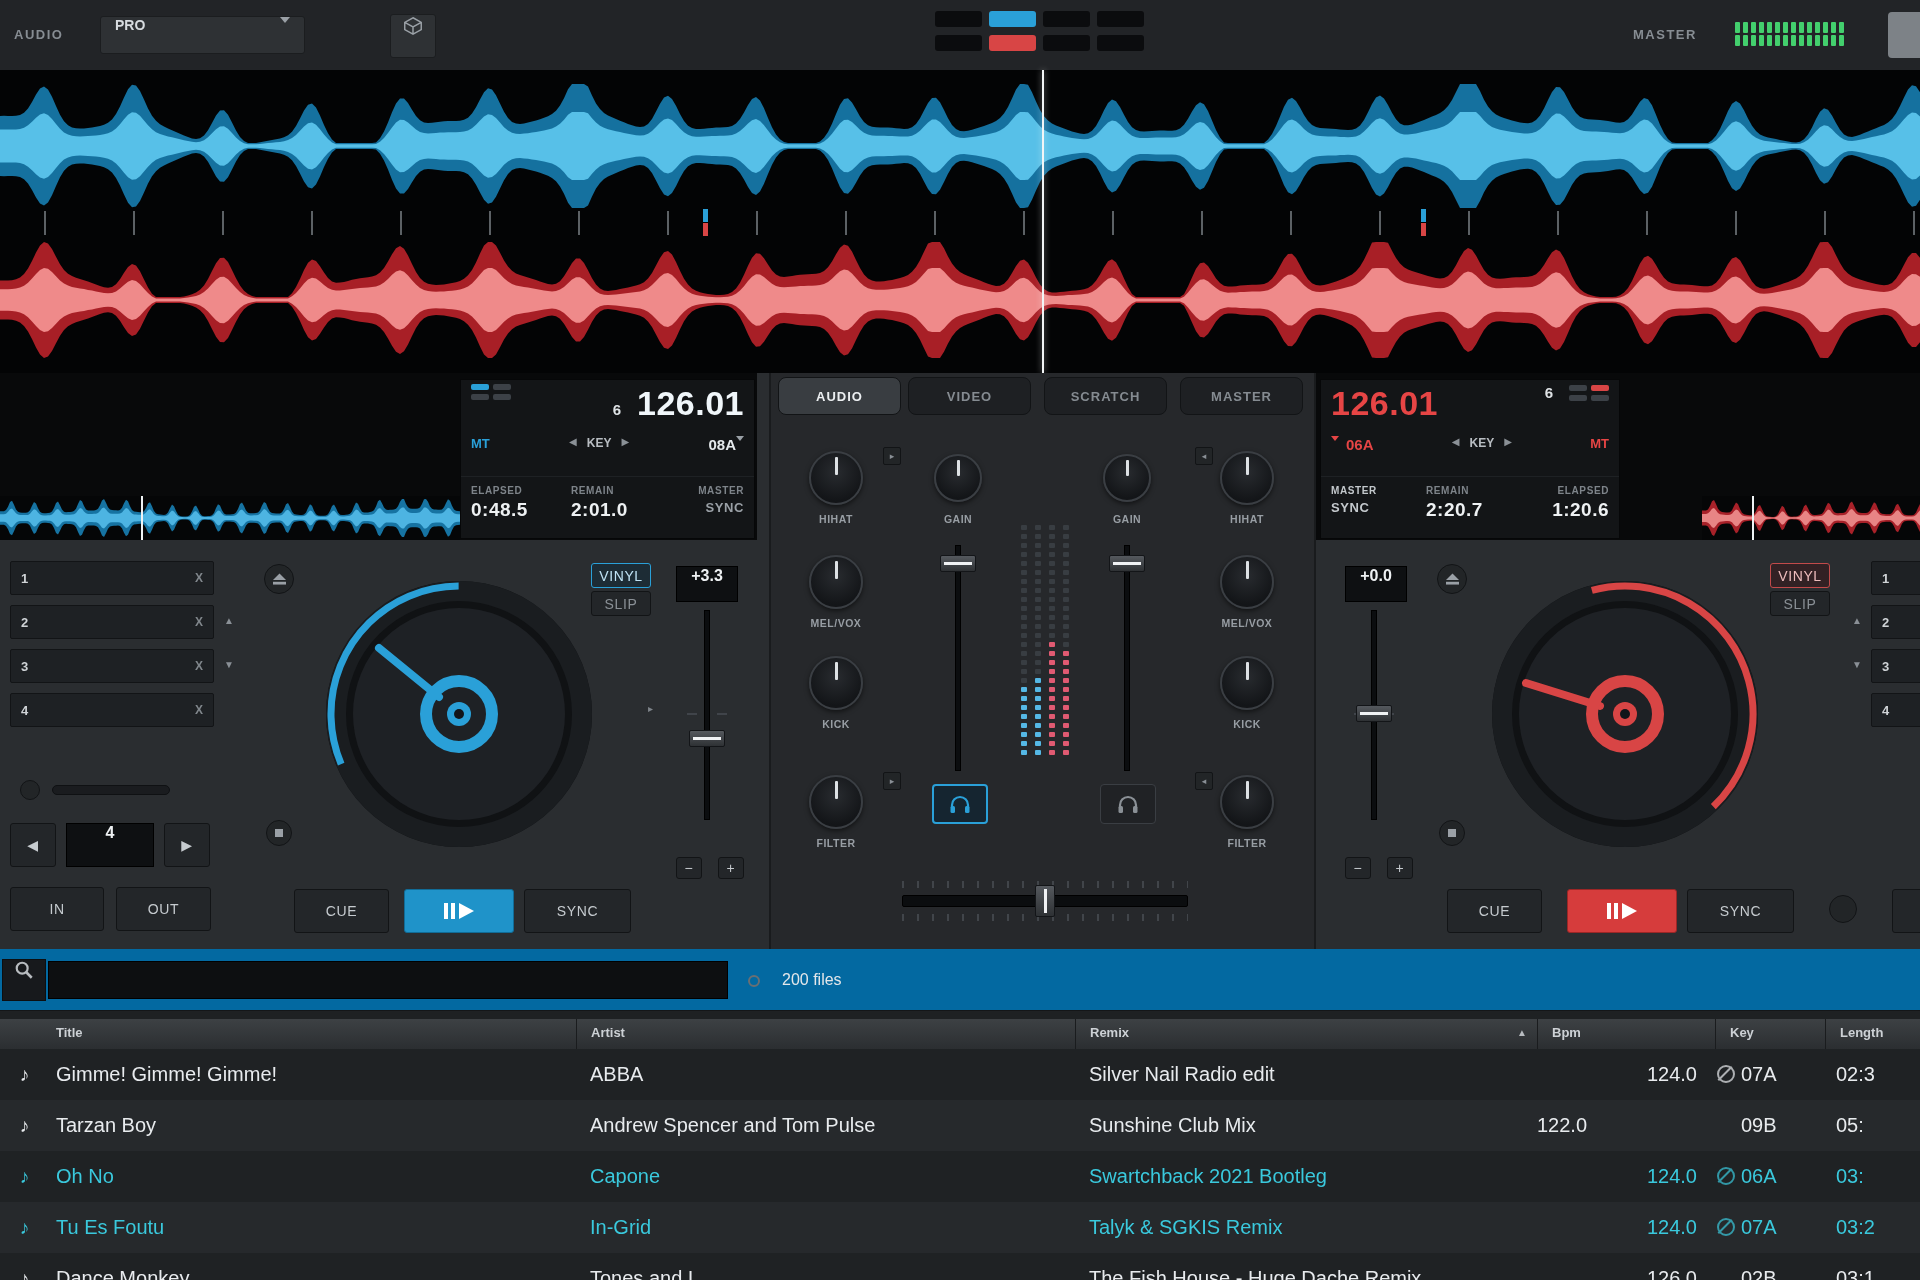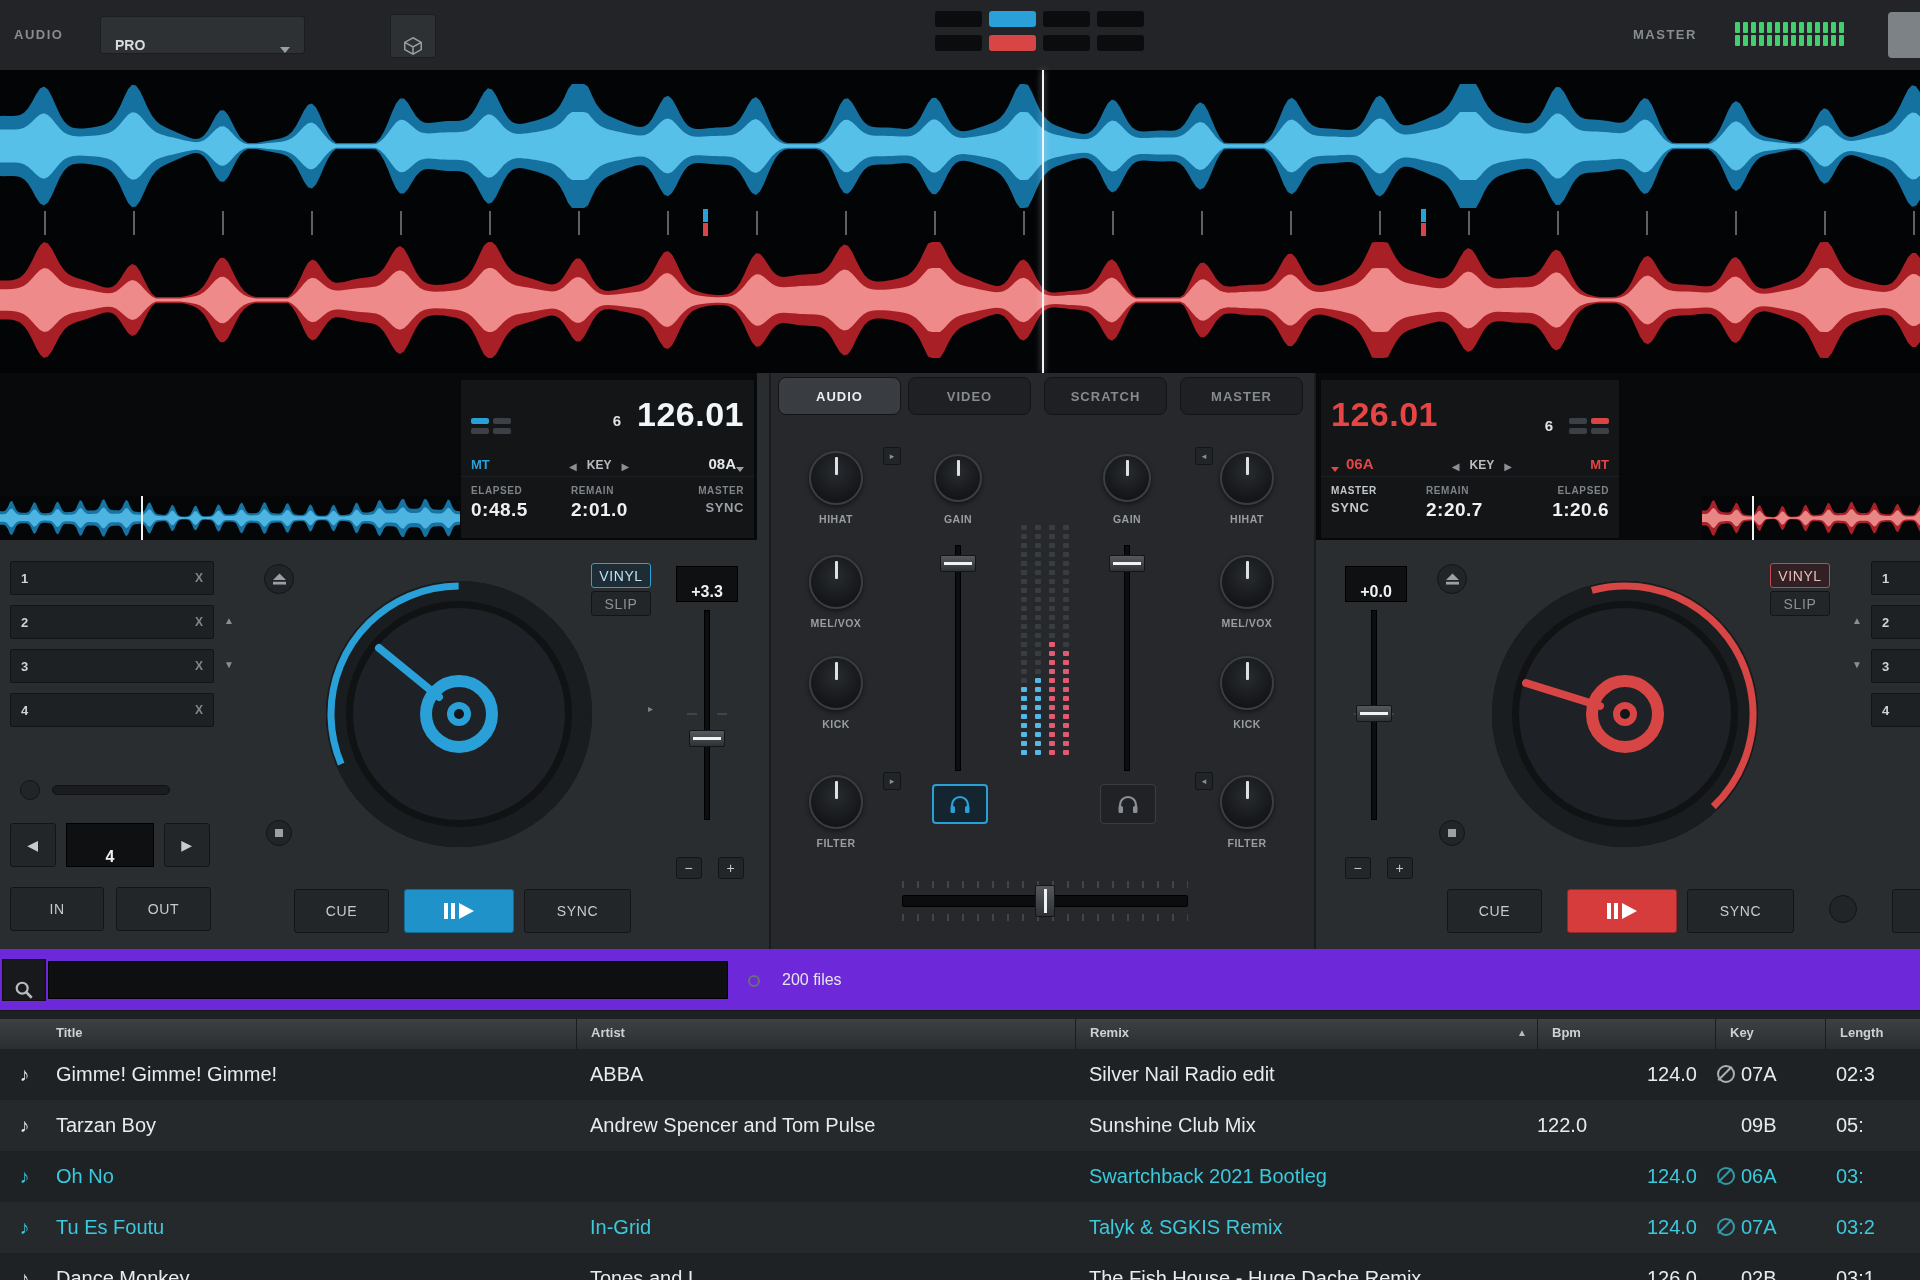--- a/index.html
+++ b/index.html
@@ -3,21 +3,21 @@
 <meta charset="utf-8">
 <style>
   html,body{margin:0;padding:0}
   body{
     width:1920px;height:1280px;position:relative;overflow:hidden;
     background:#1b1d1f;color:#dfe3e6;
     font-family:"Liberation Sans","DejaVu Sans",sans-serif;
     user-select:none;
   }
   .abs{position:absolute}
-  .flexc{display:flex;align-items:flex-end}
+  .flexc{display:flex;align-items:flex-start}
   .btn{
     display:flex;align-items:center;justify-content:center;
     background:#232629;border:1px solid #121416;border-radius:3px;
     color:#c6cbcf;font-size:14px;font-weight:normal;letter-spacing:.6px;
     box-sizing:border-box;cursor:default;
   }
   .display{background:#0e1012;border:1px solid #000;box-sizing:border-box}
   .label{color:#7e848a;font-size:10px;letter-spacing:.6px;font-weight:bold}
   .tval{font-size:19px;font-weight:bold;color:#eef1f3;margin-top:3px;letter-spacing:.5px}
   
@@ -52,21 +52,21 @@
   .tab.active{background:#393d41;color:#eceff1}
   .meter-col{display:flex;flex-direction:column;gap:4px}
   .m-dot{width:6px;height:5px;background:#383d42;border-radius:1px}
   .hp{border-radius:4px;display:flex;align-items:center;justify-content:center;box-sizing:border-box}
   .hp.on{border:2px solid #2aa0d8;background:#152530}
   .hp.off{border:1px solid #3a3e43;background:#202225}
   .xf-ticks{position:absolute;left:0;right:0;height:7px;background:repeating-linear-gradient(to right,#41454a 0 2px,transparent 2px 15px)}
   .smallsq{width:16px;height:16px;background:#222527;border:1px solid #121416;color:#8a9096;font-size:9px;display:flex;align-items:center;justify-content:center;border-radius:2px}
   
   #browser{left:0;top:949px;width:1920px;height:331px;background:#1e2123;overflow:hidden}
-  #searchrow{position:absolute;left:0;top:0;width:1920px;height:61px;background:#6d28d9;border-bottom:1px solid #141618}
+  #searchrow{position:absolute;left:0;top:0;width:1920px;height:61px;background:#0369a1;border-bottom:1px solid #141618}
   #tblheader{position:absolute;left:0;top:70px;width:1920px;height:30px;background:linear-gradient(#3d4144,#2b2e31);border-bottom:2px solid #121416}
   .hcell{position:absolute;top:0;height:30px;line-height:28px;font-size:13px;font-weight:bold;color:#cdd1d5;border-left:1px solid #1a1c1e;box-sizing:border-box;padding-left:14px}
   .trow{position:absolute;left:0;width:1920px;height:51px;border-bottom:1px solid #141619;font-size:20px;color:#e8ebee}
   .trow.alt{background:#26292c}
   .trow:not(.alt){background:#1f2224}
   .trow.hl{color:#3ac9dd}
   .tcell{position:absolute;top:0;height:51px;line-height:51px;white-space:nowrap;overflow:hidden}
   .note{font-size:19px}
   .key-icon{display:inline-block;width:14px;height:14px;border:2px solid currentColor;border-radius:50%;position:relative;opacity:.7;margin-right:6px;vertical-align:-2px}
   .key-icon::after{content:"";position:absolute;left:5px;top:-3px;width:2px;height:19px;background:currentColor;transform:rotate(45deg)}
@@ -629,20 +629,21 @@
     <span class="tcell" style="left:56px;width:505px">Tarzan Boy</span>
     <span class="tcell" style="left:590px;width:475px">Andrew Spencer and Tom Pulse</span>
     <span class="tcell" style="left:1089px;width:440px">Sunshine Club Mix</span>
     <span class="tcell" style="left:1537px;width:160px;text-align:left">122.0</span>
     <span class="tcell" style="left:1717px;width:105px"><i class="key-icon" style="visibility: hidden;"></i><span>09B</span></span>
     <span class="tcell" style="left:1836px;width:84px">05:</span>
   </div>
   <div class="trow hl" style="top:202px">
     <span class="tcell note" style="left:20px">♪</span>
     <span class="tcell" style="left:56px;width:505px">Oh No</span>
+    <span class="tcell" style="left:590px;width:475px">Capone</span>
     <span class="tcell" style="left:1089px;width:440px">Swartchback 2021 Bootleg</span>
     <span class="tcell" style="left:1537px;width:160px;text-align:right">124.0</span>
     <span class="tcell" style="left:1717px;width:105px"><i class="key-icon"></i><span>06A</span></span>
     <span class="tcell" style="left:1836px;width:84px">03:</span>
   </div>
   <div class="trow alt hl" style="top:253px">
     <span class="tcell note" style="left:20px">♪</span>
     <span class="tcell" style="left:56px;width:505px">Tu Es Foutu</span>
     <span class="tcell" style="left:590px;width:475px">In-Grid</span>
     <span class="tcell" style="left:1089px;width:440px">Talyk &amp; SGKIS Remix</span>

